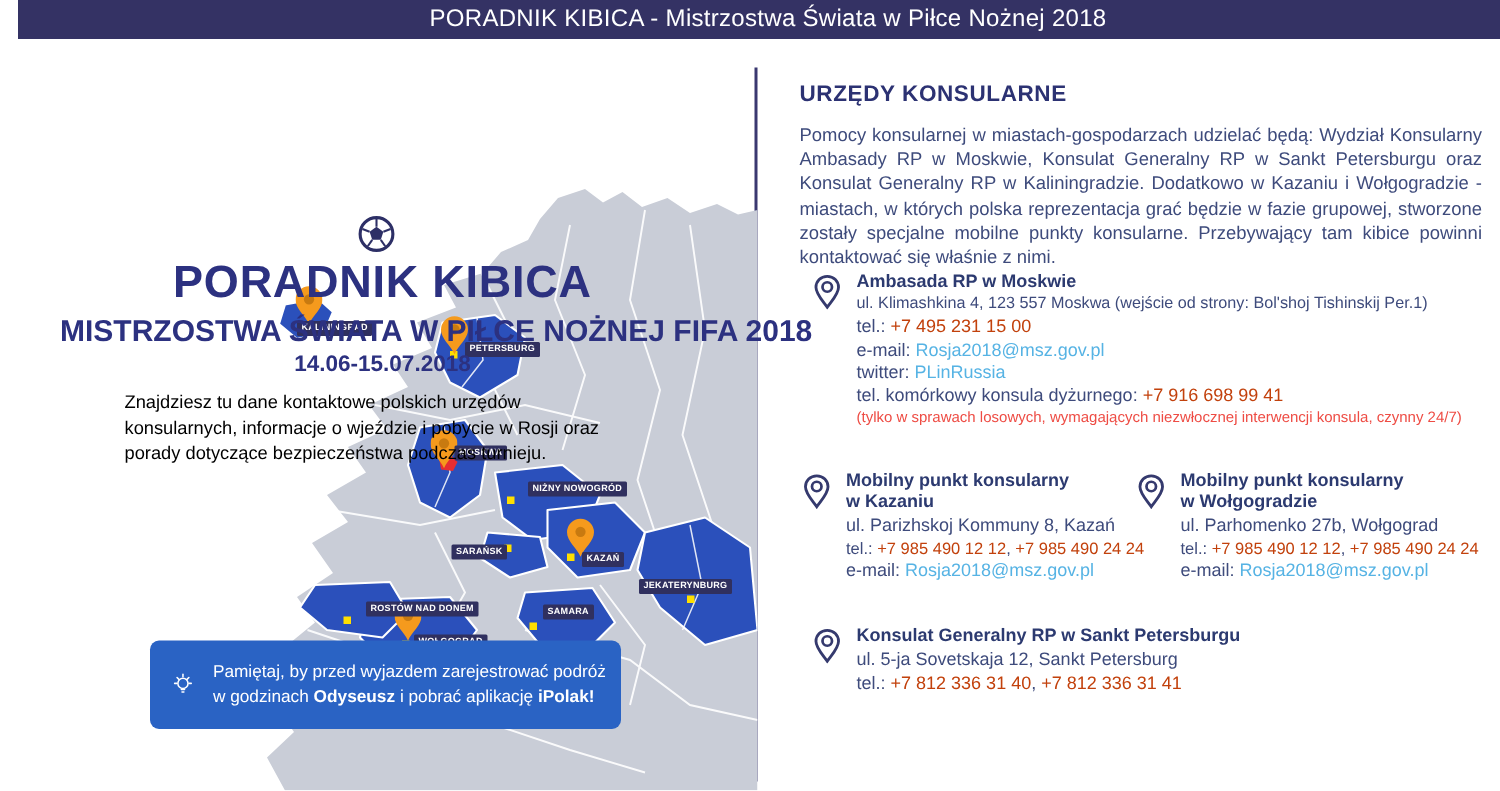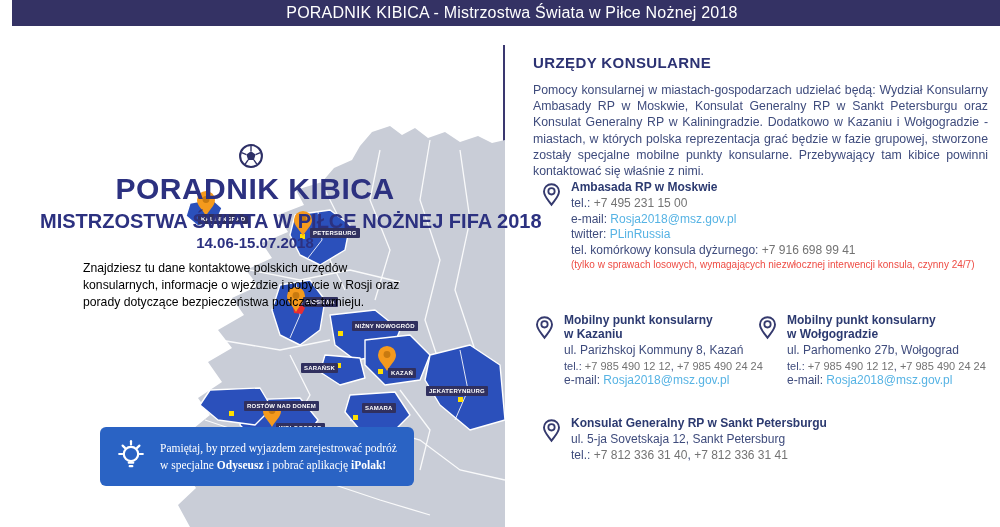--- a/index.html
+++ b/index.html
@@ -28,38 +28,38 @@
   .sub-title { font-size:20px; font-weight:bold; margin-top:4px; white-space:nowrap; }
   .date-line { font-size:15px; font-weight:bold; margin-top:1px; }
 
   .left-intro { position:absolute; left:83px; top:260px; width:322px; z-index:5;
                 font-size:12.2px; line-height:1.4; color:#000000; }
 
   .tip-box { position:absolute; left:100px; top:427px; width:314px; height:59px;
              background:#2a63c4; border-radius:6px; display:flex; align-items:center;
              z-index:6; padding:0 10px 0 14px; }
   .tip-text { color:#fff; font-size:11.5px; line-height:1.45; margin-left:12px;
-              white-space:nowrap;font-family:Liberation Serif, serif; }
+              white-space:nowrap; }
   .ball-icon { position:absolute; left:238px; top:143px; width:26px; height:26px; z-index:5; }
 
   
   .r-heading { position:absolute; left:533px; top:54px; font-size:15px; font-weight:bold;
                color:#2c3273; letter-spacing:.4px; }
   .r-intro { position:absolute; left:533px; top:82px; width:455px; font-size:12.3px;
              line-height:1.32; color:#3e4b7c; text-align:justify; }
 
   .section { position:absolute; display:flex; align-items:flex-start; }
   .pin-icon { width:19px; height:25px; flex:0 0 19px; margin-top:2px; }
   .sec-body { margin-left:10px; }
   .sec-title { font-size:12px; font-weight:bold; color:#2c3a70; line-height:1.18;
                margin-bottom:2px; white-space:nowrap; }
   .line { font-size:12px; line-height:1.29; color:#3e4b7c; white-space:nowrap; }
   .line.long { font-size:10.8px; }
   .line.tight { font-size:11px; }
-  .tel { color:#737373; }
+  .tel { color:#c2410c; }
   .link { color:#56b3e4; text-decoration:none; cursor:pointer; }
   .note { font-size:10px; color:#ee4c44; line-height:1.3; white-space:nowrap; }
 </style>
 </head>
 <body>
 
 <svg width="0" height="0" style="position:absolute" aria-hidden="true">
   <defs>
     <symbol id="pinSym" viewBox="0 0 24 30">
       <path d="M12 2 C6.5 2 2.5 6 2.5 11.2 C2.5 17.2 9 23.5 12 28 C15 23.5 21.5 17.2 21.5 11.2 C21.5 6 17.5 2 12 2 Z" fill="#fff" stroke="#353a6e" stroke-width="2.4"></path>
@@ -177,33 +177,34 @@
     <g stroke="#fff" stroke-width="2.2" stroke-linecap="round">
       <line x1="17" y1="2.2" x2="17" y2="5.4"></line>
       <line x1="5.2" y1="15" x2="8.4" y2="15"></line>
       <line x1="25.6" y1="15" x2="28.8" y2="15"></line>
       <line x1="8.6" y1="6.6" x2="10.9" y2="8.9"></line>
       <line x1="25.4" y1="6.6" x2="23.1" y2="8.9"></line>
     </g>
   </svg>
   <div class="tip-text">
     <span>Pamiętaj, by przed wyjazdem zarejestrować podróż</span><br>
-    <span>w specjalne </span><b>Odyseusz</b><span> i pobrać aplikację </span><b>iPolak!</b>
+    <span>w godzinach </span><b>Odyseusz</b><span> i pobrać aplikację </span><b>iPolak!</b>
   </div>
 </div>
 
 <div class="r-heading">URZĘDY KONSULARNE</div>
 <div class="r-intro">Pomocy konsularnej w miastach-gospodarzach udzielać będą: Wydział Konsularny Ambasady RP w Moskwie, Konsulat Generalny RP w Sankt Petersburgu oraz Konsulat Generalny RP w Kaliningradzie. Dodatkowo w Kazaniu i Wołgogradzie - miastach, w których polska reprezentacja grać będzie w fazie grupowej, stworzone zostały specjalne mobilne punkty konsularne. Przebywający tam kibice powinni kontaktować się właśnie z nimi.</div>
 
 <div class="section" style="left:542px; top:180px;">
   <svg class="pin-icon" viewBox="0 0 24 30">
       <use href="#pinSym"></use>
     </svg>
   <div class="sec-body">
     <div class="sec-title">Ambasada RP w Moskwie</div>
+    <div class="line long">ul.  Klimashkina 4, 123 557 Moskwa (wejście od strony: Bol'shoj Tishinskij Per.1)</div>
     <div class="line"><span>tel.: </span><span class="tel">+7 495 231 15 00</span></div>
     <div class="line"><span>e-mail: </span><a class="link">Rosja2018@msz.gov.pl</a></div>
     <div class="line"><span>twitter: </span><a class="link">PLinRussia</a></div>
     <div class="line"><span>tel. komórkowy konsula dyżurnego: </span><span class="tel">+7 916 698 99 41</span></div>
     <div class="note">(tylko w sprawach losowych, wymagających niezwłocznej interwencji konsula, czynny 24/7)</div>
   </div>
 </div>
 
 <div class="section" style="left:535px; top:313px;">
   <svg class="pin-icon" viewBox="0 0 24 30">

